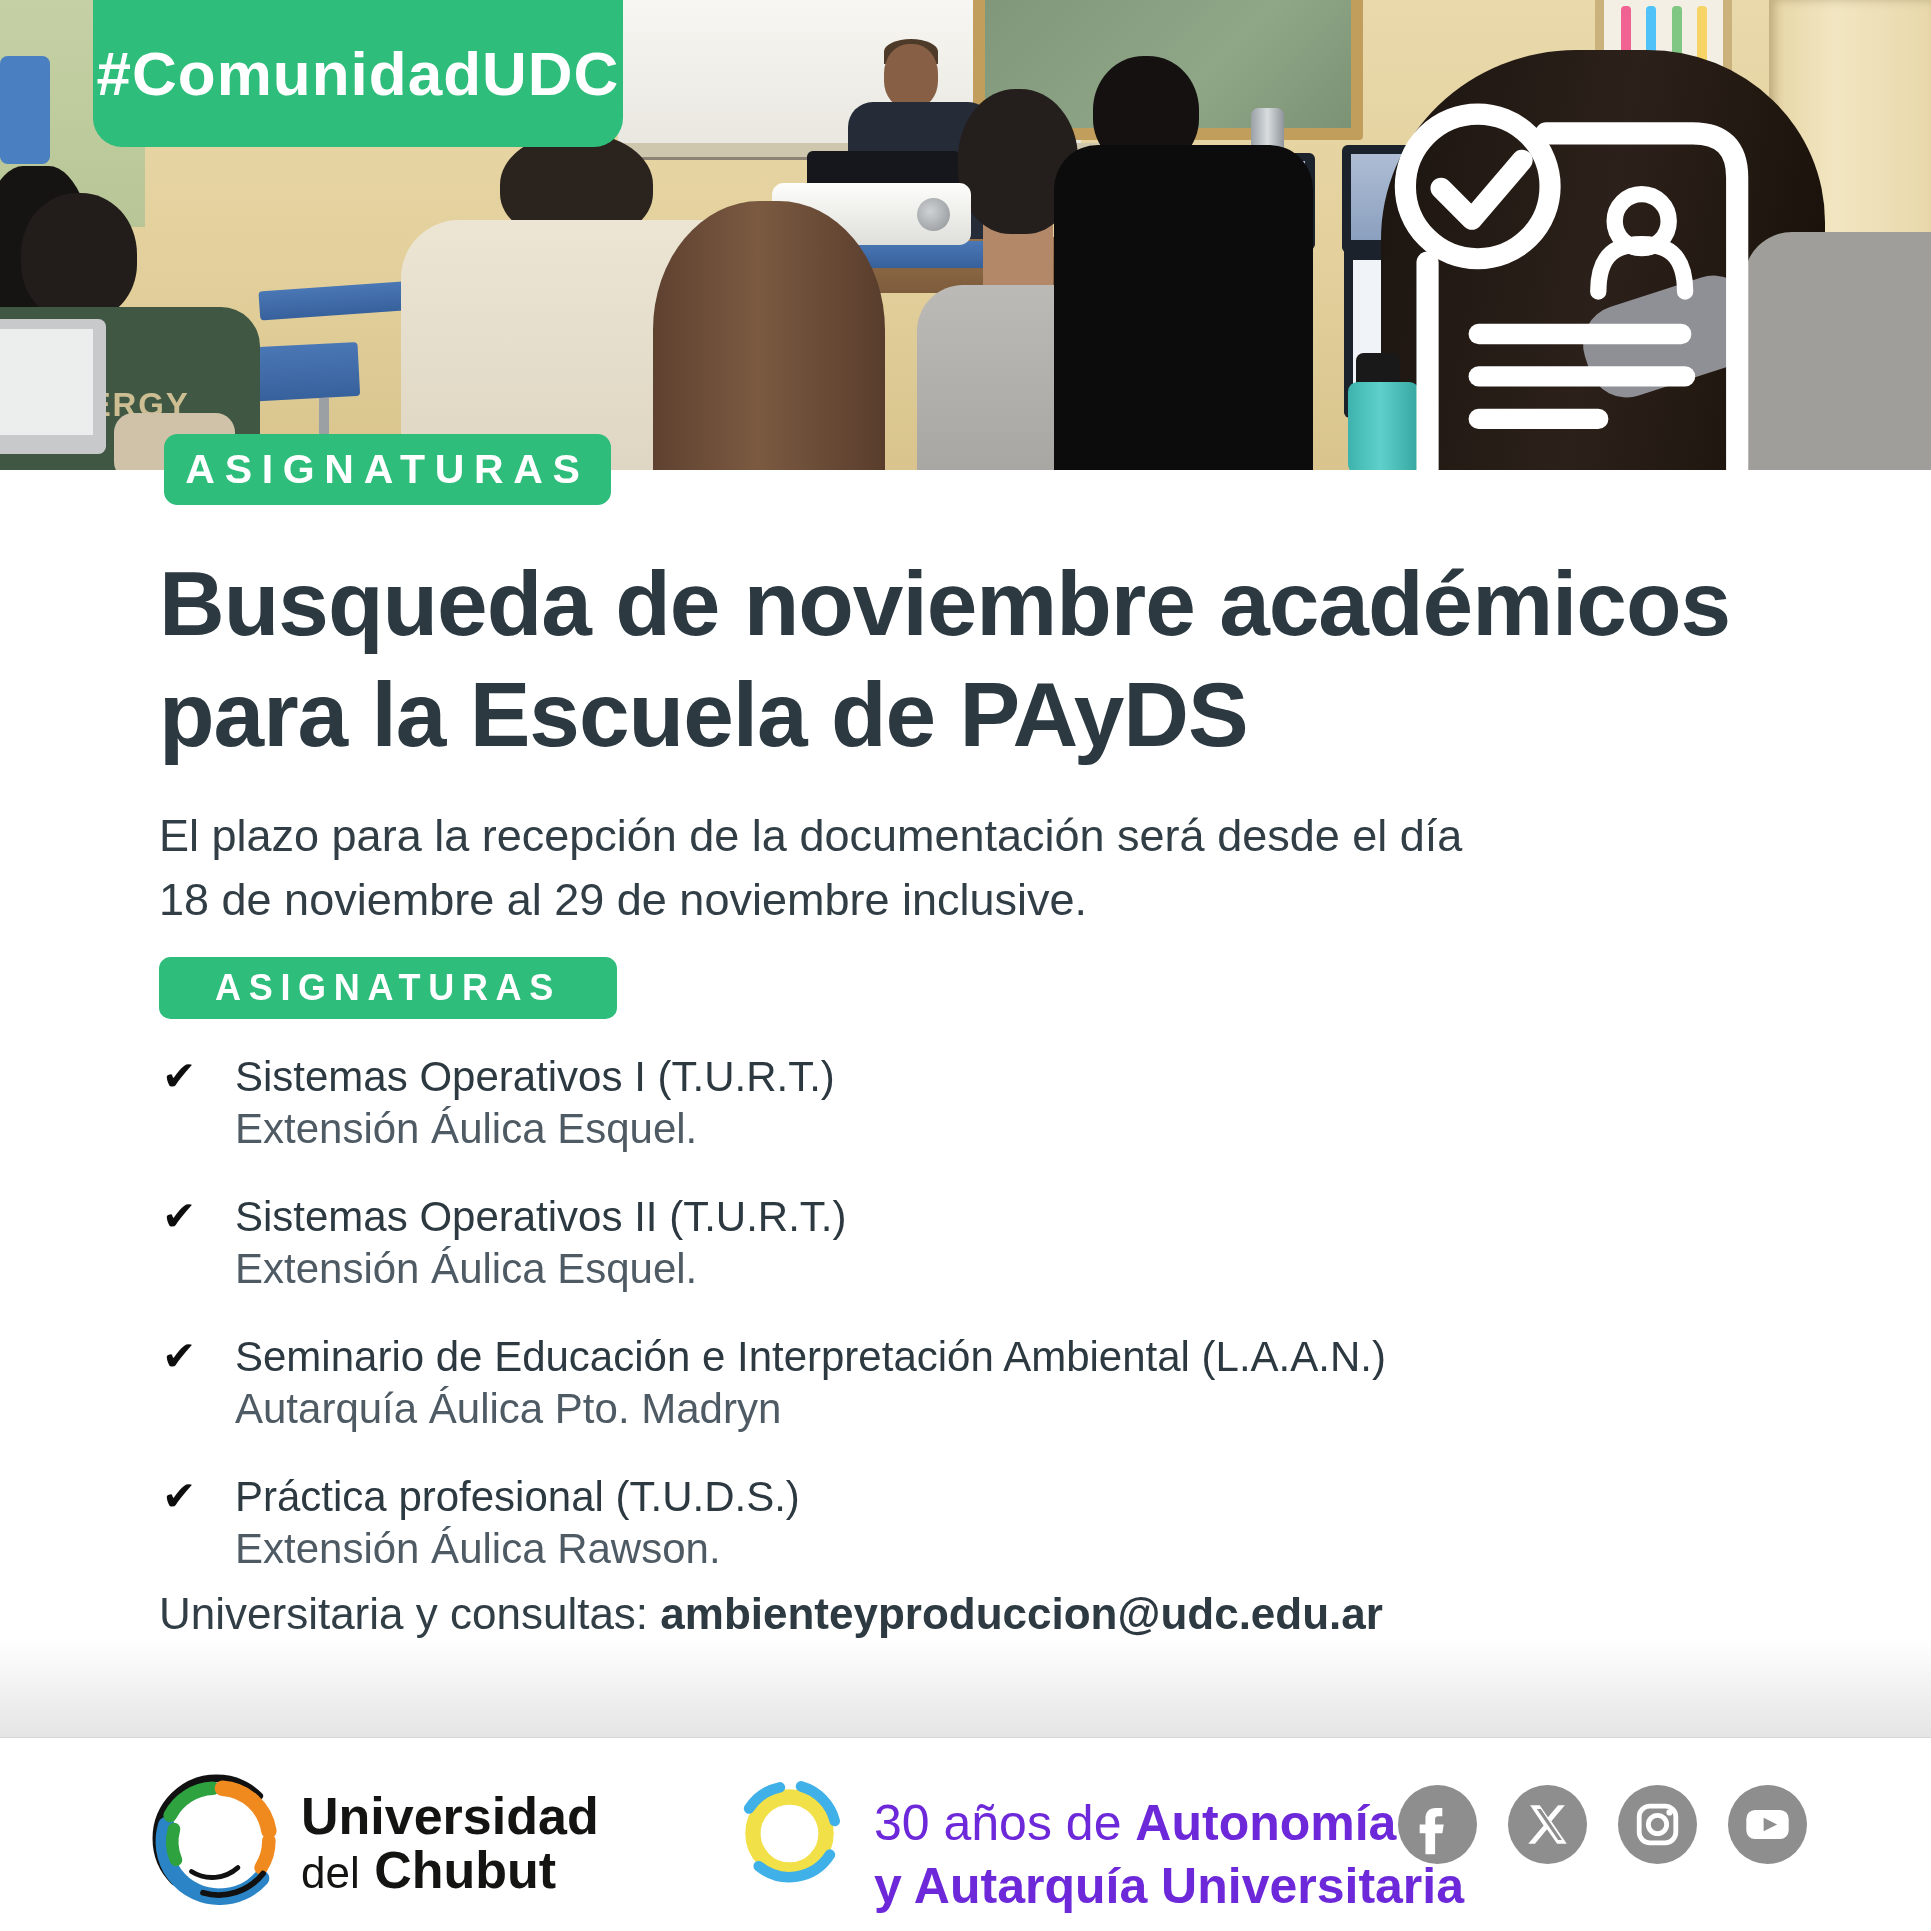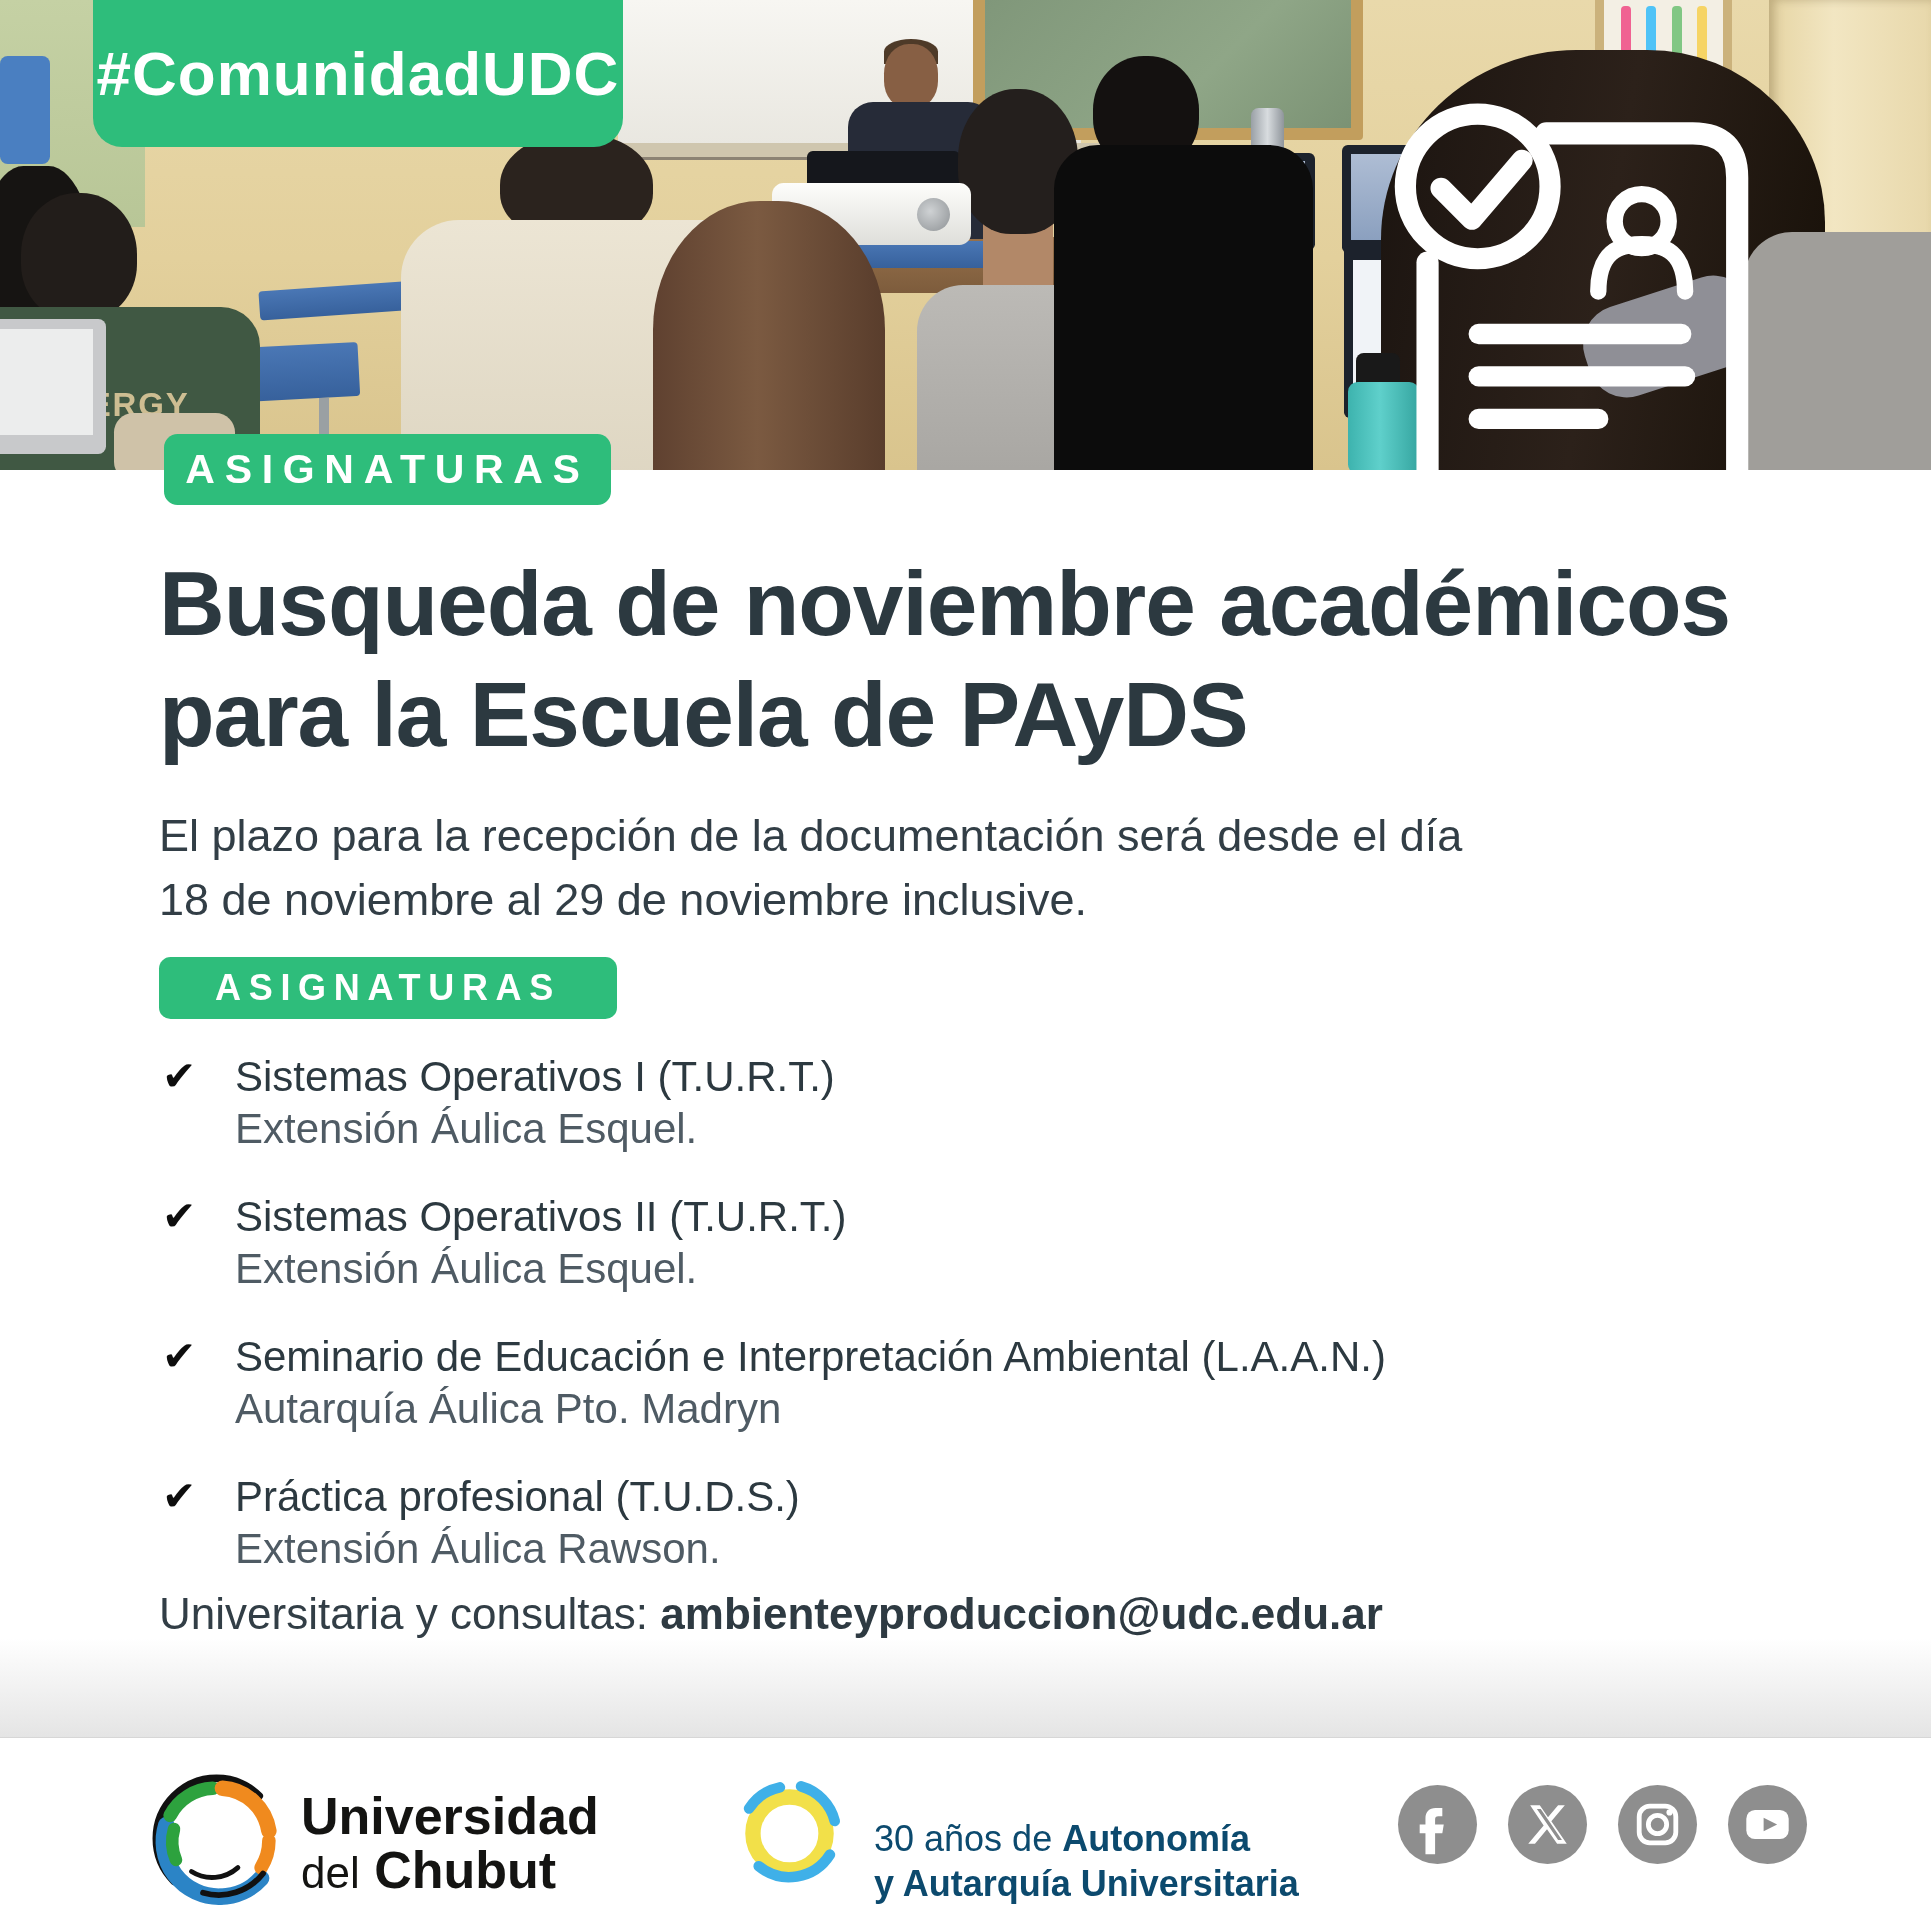--- a/index.html
+++ b/index.html
@@ -88,21 +88,21 @@
   
   .preshadow{left:0;top:1638px;width:1931px;height:99px;
              background:linear-gradient(180deg,rgba(100,100,100,0) 0%,rgba(90,90,90,0.16) 100%);
              border-bottom:1px solid #d7d7d7;}
   .footer{left:0;top:1738px;width:1931px;height:193px;background:#ffffff;}
   .udc-text{left:301px;top:1789px;color:#141412;line-height:1.04;}
   .udc-text .l1{font-size:52px;font-weight:bold;}
   .udc-text .l2{font-size:52px;}
   .udc-text .l2 .light{font-weight:400;font-size:44px;}
   .udc-text .l2 b{font-weight:bold;}
-  .anniv-text{left:874px;top:1792px;color:#0c4a6e;font-size:36px;line-height:1.25;margin-top:24px;}
+  .anniv-text{left:874px;top:1792px;color:#6d28d9;font-size:50px;line-height:1.25;}
   .socials{left:1398px;top:1785px;display:flex;gap:31px;}
   .soc{width:79px;height:79px;border-radius:50%;background:#8e8e8e;display:flex;align-items:center;justify-content:center;}
 </style>
 </head>
 <body>
 
 <div class="canvas">
 
   <div class="photo">
     <div class="abs boardL"></div>

